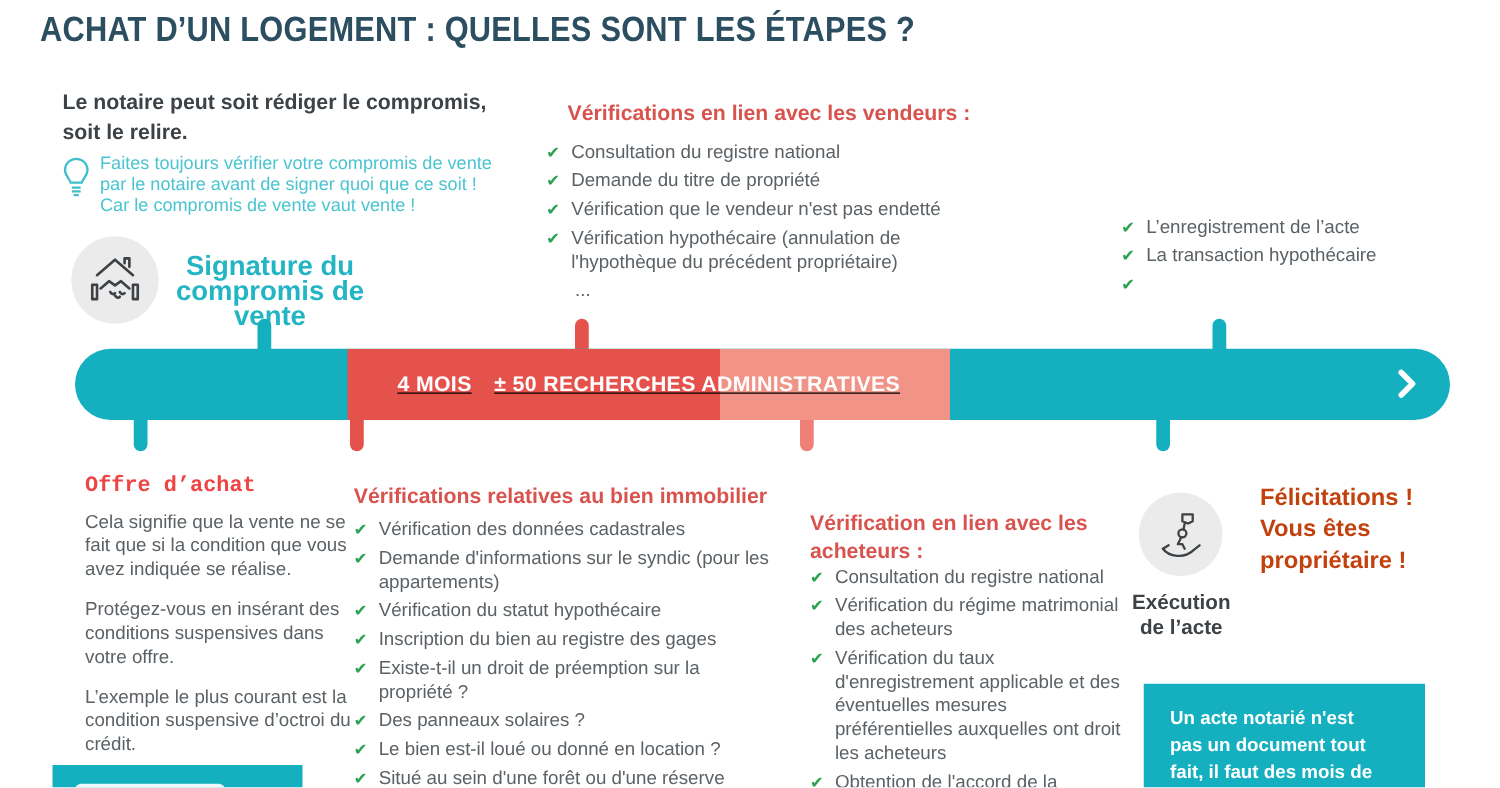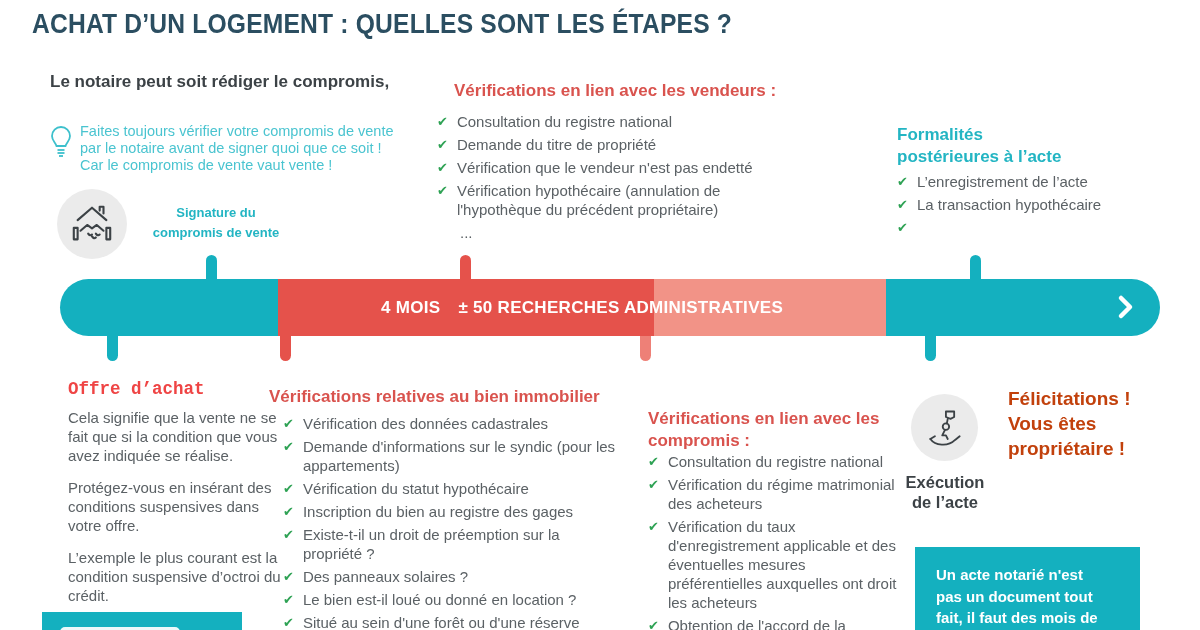--- a/index.html
+++ b/index.html
@@ -20,46 +20,46 @@
   .notary-heading{left:50px;top:70px;font-size:17px;font-weight:700;color:#3C4246;line-height:24px;}
   .tip-text{left:80px;top:123px;font-size:14.5px;color:#4AC4D0;line-height:17px;}
   .bulb{left:48px;top:124px;}
 
   
   .circle{background:#EBEBEB;border-radius:50%;display:flex;align-items:center;justify-content:center;}
   .circle.handshake{left:57px;top:189px;width:70px;height:70px;}
   .circle.keys{left:911px;top:394px;width:67px;height:67px;}
 
   .signature-label{left:125px;top:203px;width:182px;text-align:center;
-    font-size:13px;font-weight:700;color:#23B5C3;line-height:20px;}
+    font-size:22px;font-weight:700;color:#23B5C3;line-height:20px;}
 
   
   .red-heading{font-size:17px;font-weight:700;color:#D9534E;line-height:22px;}
   .teal-heading{font-size:17px;font-weight:700;color:#23B5C3;line-height:22px;}
 
   .vendors-heading{left:437px;top:80px;margin-left:17px;}
   .vendors-list{left:437px;top:112px;width:345px;}
   .formalities-heading{left:897px;top:124px;}
   .formalities-list{left:897px;top:172px;width:292px;}
-  .property-heading{left:269px;top:386px;}
+  .property-heading{left:283px;top:386px;}
   .property-list{left:283px;top:414px;width:338px;}
   .buyers-heading{left:648px;top:408px;width:245px;}
   .buyers-list{left:648px;top:452px;width:252px;}
 
   
   .checklist{display:flex;flex-direction:column;gap:4px;}
   .check-item{display:flex;gap:9px;font-size:15px;line-height:19px;color:#5B6165;}
   .check{color:#2EA254;font-weight:700;font-size:13px;line-height:19px;flex:0 0 auto;}
   .ellipsis{margin-left:23px;color:#5B6165;font-size:15px;line-height:19px;}
 
   
   .bar{left:60px;top:279px;width:1100px;height:57px;border-radius:29px;background:#14B0BF;overflow:hidden;}
-  .red-band{position:absolute;left:218px;top:0;width:608px;height:57px;
+  .red-band{position:absolute;left:218px;top:0;width:482px;height:57px;
     background:linear-gradient(90deg,#E5524B 0%,#E5524B 61.8%,#F29387 61.8%,#F29387 100%);
-    display:flex;align-items:center;justify-content:center;gap:18px;}
+    display:flex;align-items:center;justify-content:center;gap:18px;text-decoration:underline;}
   .bar-text{color:#fff;font-weight:700;font-size:17px;letter-spacing:.3px;white-space:nowrap;}
   .chevron{left:1112px;top:293px;}
 
   
   .tick{width:11px;border-radius:6px;}
   .tick.up{top:255px;height:36px;}
   .tick.down{top:328px;height:33px;}
   .teal-bg{background:#14B0BF;}
   .red-bg{background:#E5524B;}
   .salmon-bg{background:#EE8077;}
@@ -84,20 +84,21 @@
 </style>
 </head>
 <body>
 
 <div id="canvas">
 
   <div class="abs title">ACHAT D’UN LOGEMENT : QUELLES SONT LES ÉTAPES ?</div>
 
   <div class="abs notary-heading">
     <div>Le notaire peut soit rédiger le compromis,</div>
+    <div>soit le relire.</div>
   </div>
   <div class="abs bulb">
     <svg width="26" height="38" viewBox="0 0 26 38">
       <path d="M13 3 a9 9 0 0 1 9 9 c0 4.5 -3.5 6.5 -4.5 10 h-9 c-1 -3.5 -4.5 -5.5 -4.5 -10 a9 9 0 0 1 9 -9 z" fill="none" stroke="#3DC0CC" stroke-width="1.8"></path>
       <line x1="9.5" y1="26" x2="16.5" y2="26" stroke="#3DC0CC" stroke-width="1.8"></line>
       <line x1="9.5" y1="29" x2="16.5" y2="29" stroke="#3DC0CC" stroke-width="1.8"></line>
       <line x1="11" y1="32" x2="15" y2="32" stroke="#3DC0CC" stroke-width="1.8"></line>
     </svg>
   </div>
   <div class="abs tip-text">
@@ -141,24 +142,20 @@
       <span class="check">✔</span>
       <span>Vérification que le vendeur n'est pas endetté</span>
     </div>
     <div class="check-item">
       <span class="check">✔</span>
       <span>Vérification hypothécaire (annulation de l'hypothèque du précédent propriétaire)</span>
     </div>
     <div class="ellipsis">...</div>
   </div>
 
-  <div class="abs teal-heading formalities-heading">
-    <div>Formalités</div>
-    <div>postérieures à l’acte</div>
-  </div>
   <div class="abs checklist formalities-list">
     <div class="check-item">
       <span class="check">✔</span>
       <span>L’enregistrement de l’acte</span>
     </div>
     <div class="check-item">
       <span class="check">✔</span>
       <span>La transaction hypothécaire</span>
     </div>
     <div class="check-item">
@@ -223,21 +220,21 @@
       <span class="check">✔</span>
       <span>Le bien est-il loué ou donné en location ?</span>
     </div>
     <div class="check-item">
       <span class="check">✔</span>
       <span>Situé au sein d'une forêt ou d'une réserve naturelle ?</span>
     </div>
 
   </div>
 
-  <div class="abs red-heading buyers-heading">Vérifications en lien avec les compromis :</div>
+  <div class="abs red-heading buyers-heading">Vérification en lien avec les acheteurs :</div>
   <div class="abs checklist buyers-list">
     <div class="check-item">
       <span class="check">✔</span>
       <span>Consultation du registre national</span>
     </div>
     <div class="check-item">
       <span class="check">✔</span>
       <span>Vérification du régime matrimonial des acheteurs</span>
     </div>
     <div class="check-item">

